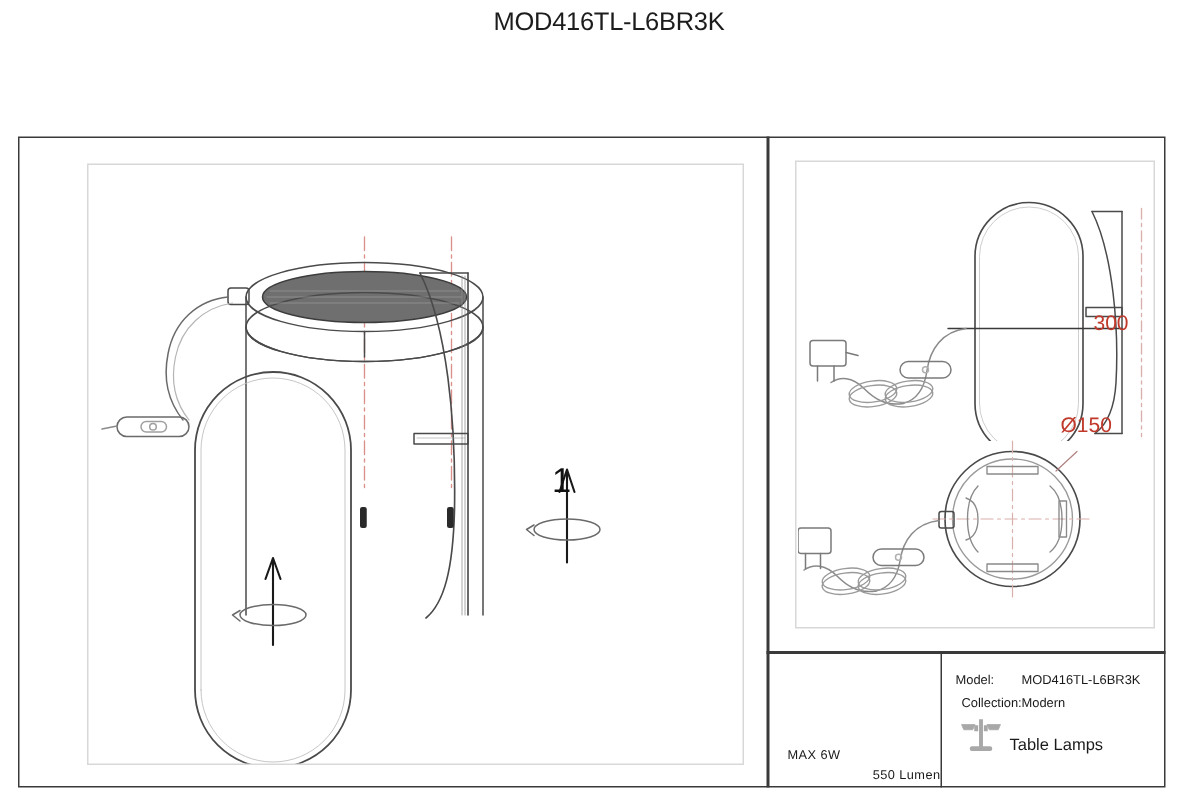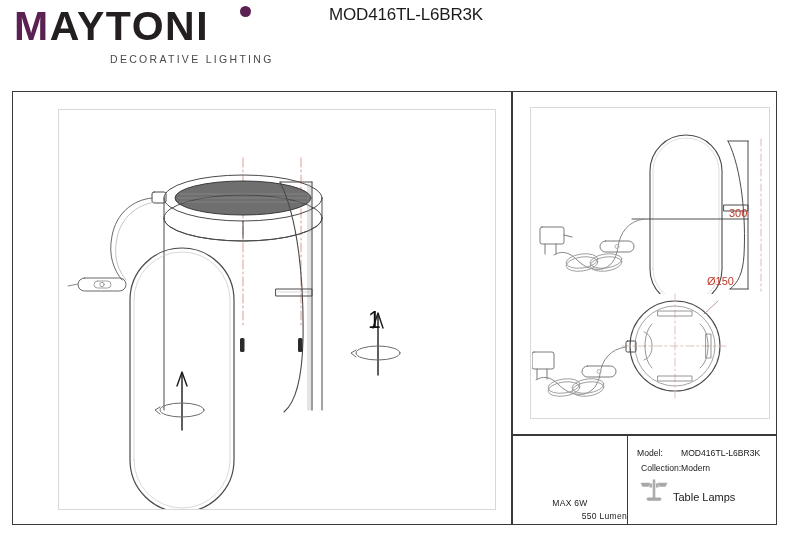--- a/index.html
+++ b/index.html
@@ -41,54 +41,49 @@
   .panel{position:absolute;}
   .panel svg{display:block;}
 
   
   #led-cell{position:absolute;left:513px;top:436px;width:114px;height:89px;}
   #led-circle{position:absolute;left:31px;top:6px;width:52px;height:52px;
       border:2.2px solid #111;border-radius:50%;box-sizing:border-box;}
   #led-text{position:absolute;left:0;top:13px;width:52px;text-align:center;
       font-size:17px;font-weight:700;letter-spacing:0.5px;color:#111;
       font-family:"Liberation Sans",sans-serif;}
-  #led-watt{position:absolute;left:0;top:62px;width:114px;text-align:center;
+  #led-watt{position:absolute;left:12px;top:62px;width:114px;
       font-size:8.5px;color:#1a1a1a;letter-spacing:0.3px;}
   #led-lumen{position:absolute;left:0;top:75px;width:114px;text-align:right;
       font-size:8.5px;color:#1a1a1a;letter-spacing:0.3px;}
 
   
   #spec-cell{position:absolute;left:629px;top:436px;width:148px;height:89px;}
   .spec-row{position:absolute;font-size:8.6px;color:#1a1a1a;white-space:nowrap;}
   #spec-model-label{left:8px;top:12px;}
   #spec-model-value{left:52px;top:12px;}
   #spec-coll-label{left:12px;top:27px;}
   #spec-coll-value{left:52px;top:27px;}
   #spec-cat-label{left:44px;top:55px;font-size:11px;}
   #cat-icon{position:absolute;left:10px;top:41px;width:30px;height:26px;}
 
   
-  .dim{position:absolute;color:#c0392b;font-size:11px;white-space:nowrap;}
+  .dim{position:absolute;color:#c0392b;font-size:14px;white-space:nowrap;}
   #dim-300{left:729px;top:207px;}
   #dim-150{left:707px;top:275px;}
 
   
   #step-1{position:absolute;left:368px;top:307px;font-size:23px;
       color:#111;font-weight:400;}
 </style>
 </head>
 <body>
 
 <div id="header">
 
-  <div id="logo-block">
-    <div id="logo-wordmark"><span class="pur">M</span><span>AYTON</span><span>I</span></div>
-    <div id="logo-dot"></div>
-    <div id="logo-tagline">DECORATIVE LIGHTING</div>
-  </div>
 
   <div id="title-block">
     <div id="doc-model">MOD416TL-L6BR3K</div>
   </div>
 </div>
 
 <div id="outer-frame"></div>
 <div id="divider-v"></div>
 <div id="divider-h"></div>
 <div id="divider-v2"></div>

